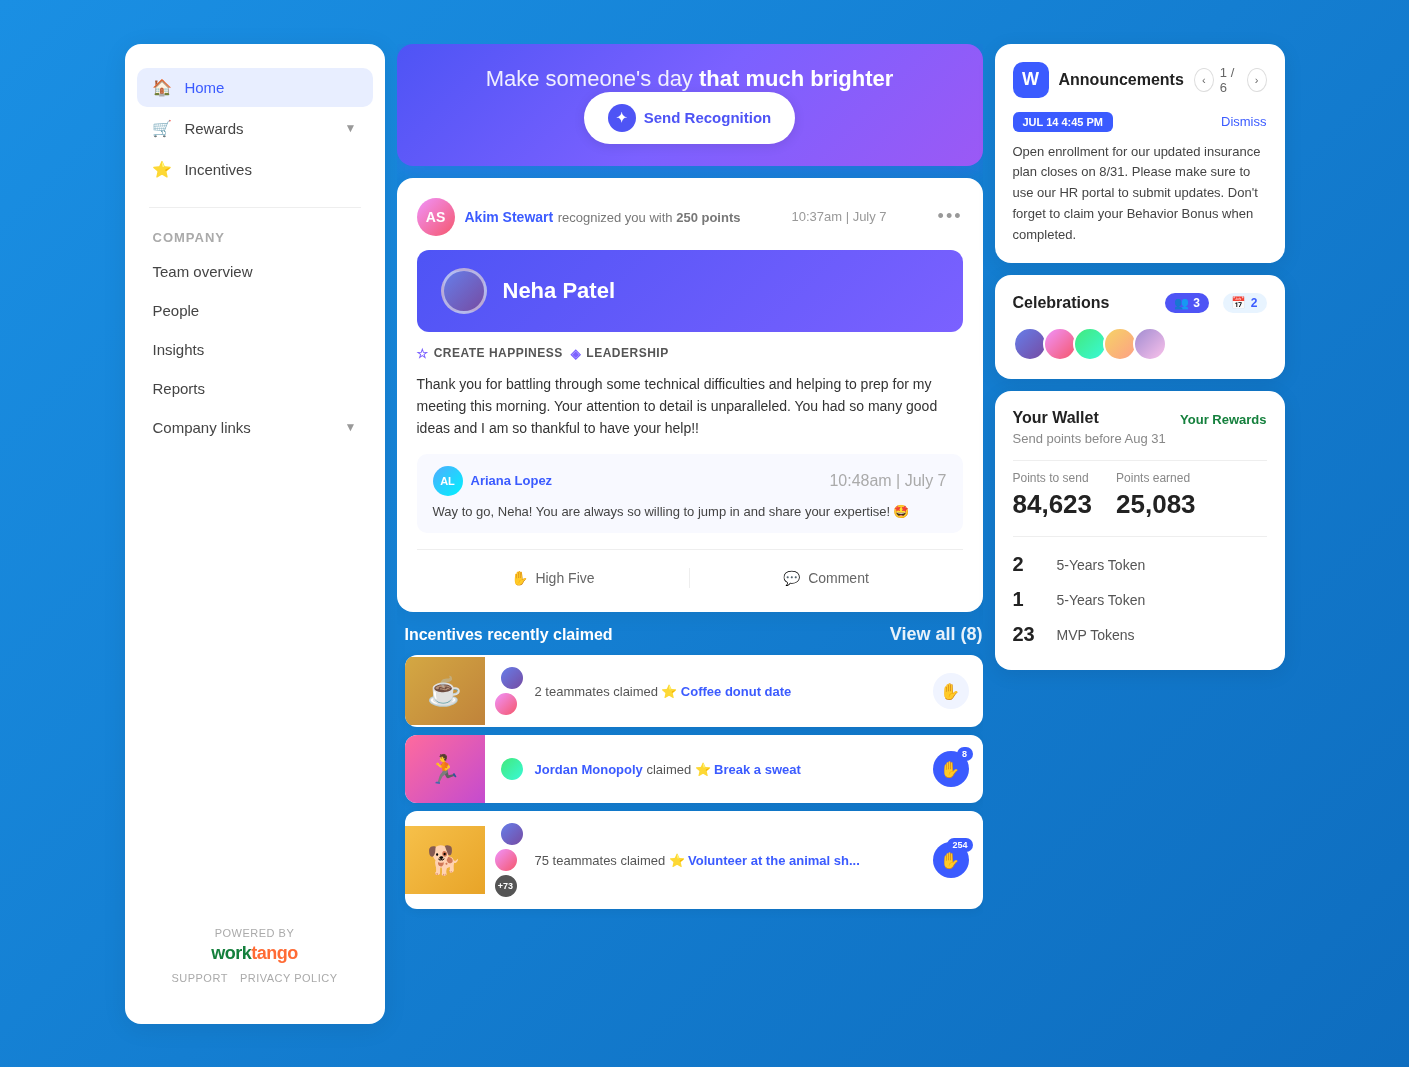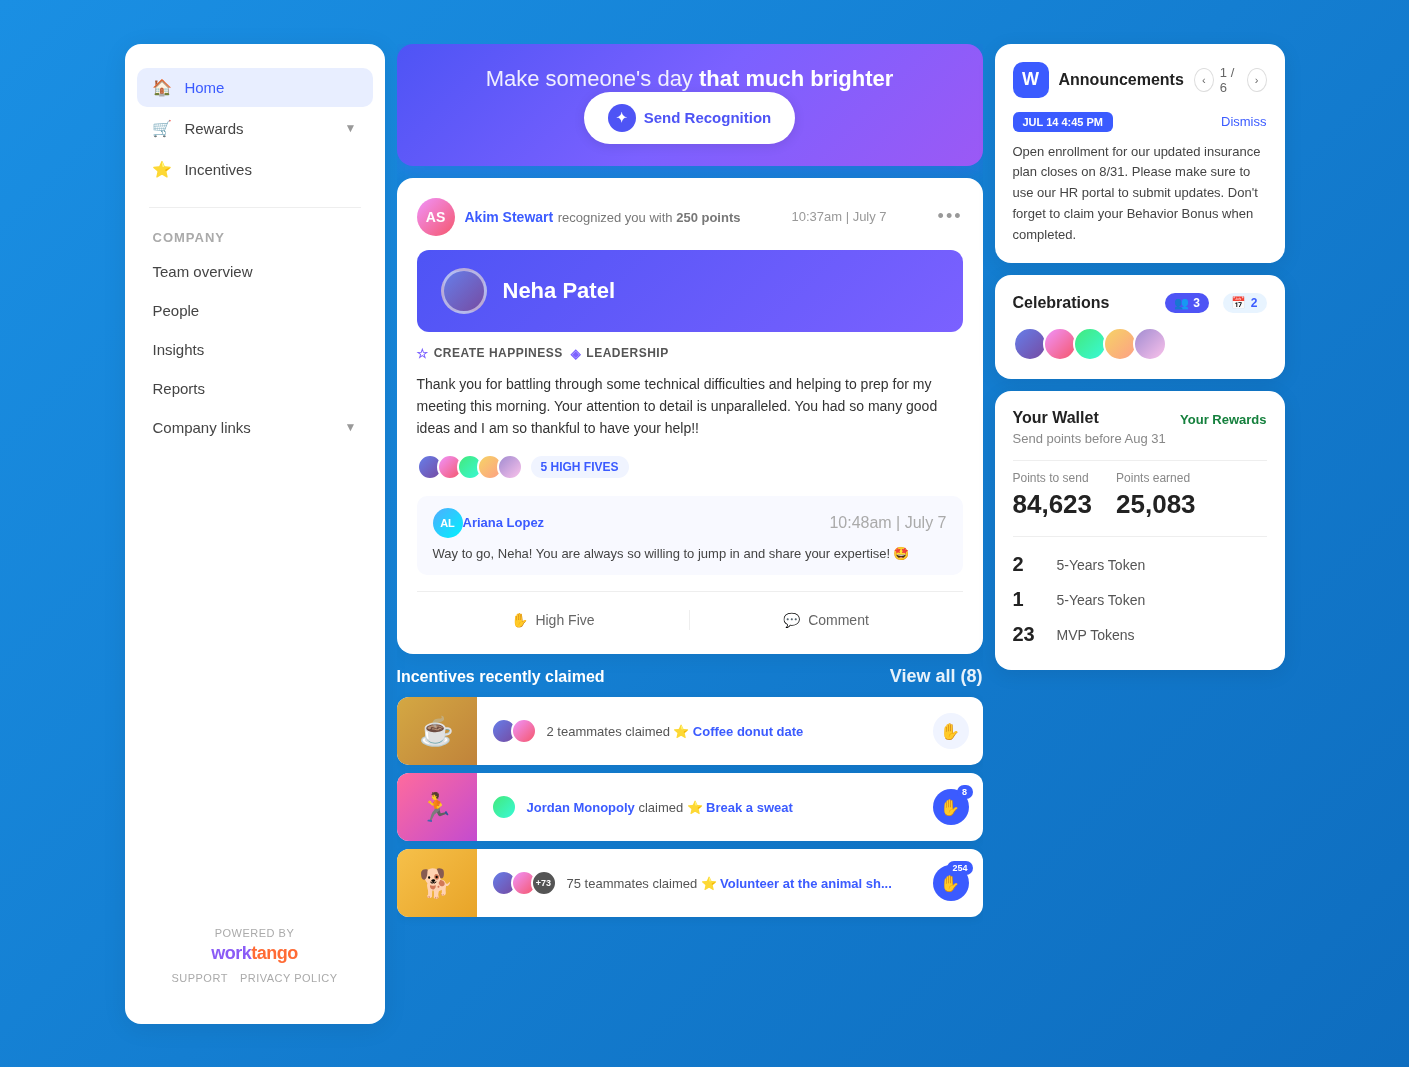--- a/index.html
+++ b/index.html
@@ -278,20 +278,21 @@
     }
     .comment-header {
       display: flex;
       align-items: center;
       justify-content: space-between;
       margin-bottom: 6px;
     }
     .comment-user {
       display: flex;
       align-items: center;
+      gap: 8px;
     }
     .comment-name { color: #3b5bff; font-weight: 600; font-size: 13px; cursor: pointer; }
     .comment-time { color: #aaa; font-size: 16px; }
     .comment-text { color: #444; font-size: 13px; line-height: 1.5; }
 
     .feed-actions {
       display: flex;
       align-items: center;
       border-top: 1px solid #eee;
       padding-top: 14px;
@@ -304,21 +305,21 @@
       gap: 7px;
       color: #666;
       font-size: 14px;
       font-weight: 500;
       cursor: pointer;
       padding: 6px 0;
     }
     .feed-action-divider { width: 1px; height: 20px; background: #eee; }
 
     
-    .incentives-section { flex-shrink: 0; }
+    .incentives-section { flex-shrink: 0; margin-left: 8px; }
     .incentives-header {
       display: flex;
       align-items: center;
       justify-content: space-between;
       margin-bottom: 10px;
     }
     .incentives-title {
       color: #fff;
       font-size: 16px;
       font-weight: 700;
@@ -372,20 +373,21 @@
     }
     .incentive-content {
       flex: 1;
       padding: 10px 14px;
       display: flex;
       align-items: center;
       gap: 10px;
     }
     .incentive-avatars {
       display: flex;
+      flex-direction: column;
     }
     .incentive-avatar {
       width: 26px;
       height: 26px;
       border-radius: 50%;
       border: 2px solid #fff;
       margin-left: -6px;
       flex-shrink: 0;
     }
     .incentive-avatar:first-child { margin-left: 0; }
@@ -649,21 +651,21 @@
         <span>Reports</span>
       </div>
       <div class="sidebar-item">
         <span>Company links</span>
         <span class="chevron">▼</span>
       </div>
     </div>
     <div class="sidebar-footer">
       <div class="worktango-logo">POWERED BY</div>
       <div class="worktango-name">
-        <span style="color:#8b5cf6;">work</span><span style="color:#ff6b35;">tango</span>
+        <span style="color:#15803d;">work</span><span style="color:#ff6b35;">tango</span>
       </div>
       <div class="sidebar-links">
         <span class="sidebar-link">SUPPORT</span>
         <span class="sidebar-link">PRIVACY POLICY</span>
       </div>
     </div>
   </div>
 
   <div class="main-content">
 
@@ -701,30 +703,20 @@
           <span>CREATE HAPPINESS</span>
         </span>
         <span class="tag">
           <span class="tag-icon">◈</span>
           <span>LEADERSHIP</span>
         </span>
       </div>
 
       <p class="feed-message">Thank you for battling through some technical difficulties and helping to prep for my meeting this morning. Your attention to detail is unparalleled. You had so many good ideas and I am so thankful to have your help!!</p>
 
-      <div class="high-fives-row">
-        <div class="avatar-stack">
-          <div class="avatar-small"></div>
-          <div class="avatar-small"></div>
-          <div class="avatar-small"></div>
-          <div class="avatar-small"></div>
-          <div class="avatar-small"></div>
-        </div>
-        <span class="high-fives-badge">5 HIGH FIVES</span>
-      </div>
 
       <div class="comment-block">
         <div class="comment-header">
           <div class="comment-user">
             <div class="avatar-circle blue" style="width:30px;height:30px;font-size:11px;">AL</div>
             <span class="comment-name">Ariana Lopez</span>
           </div>
           <span class="comment-time">10:48am | July 7</span>
         </div>
         <p class="comment-text">Way to go, Neha! You are always so willing to jump in and share your expertise! 🤩</p>

